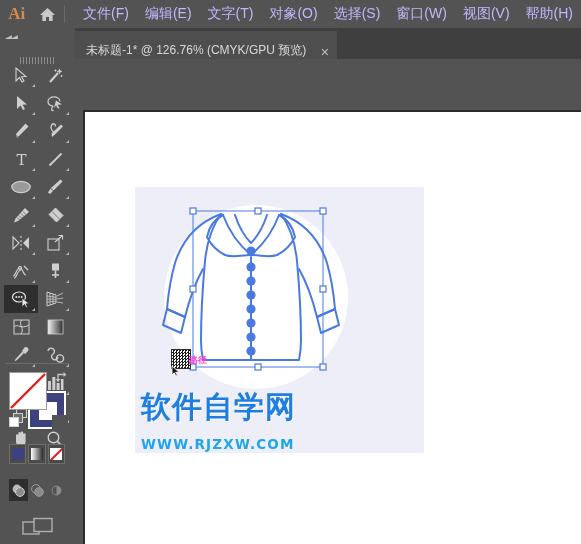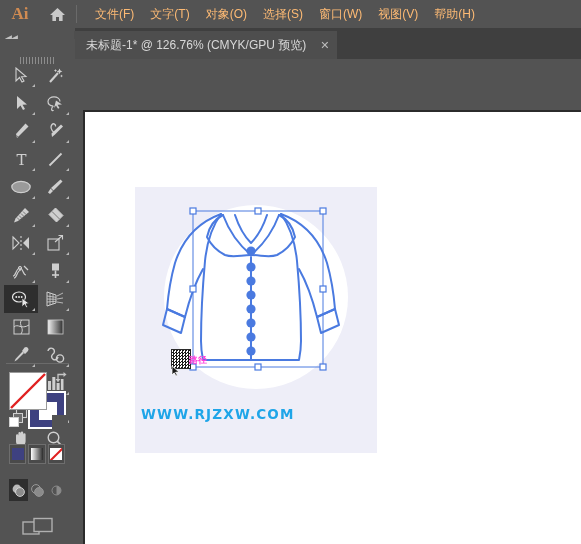--- a/index.html
+++ b/index.html
@@ -20,37 +20,37 @@
     width:40px;height:28px;display:flex;align-items:center;justify-content:center;
     color:#d08b52;font-size:17px;font-weight:bold;letter-spacing:0px;
     font-family:"Liberation Serif","DejaVu Serif",serif;
   }
   .home-btn{
     width:34px;height:28px;display:flex;align-items:center;justify-content:center;
   }
   .menu-div{width:1px;height:18px;background:#6a6a6a;margin:0 4px 0 2px;}
   .menu-items{display:flex;align-items:center;margin-left:6px;}
   .menu-item{
-    color:#fdba74;font-size:12px;padding:4px 8px;white-space:nowrap;
+    color:#c4b5fd;font-size:14px;padding:4px 8px;white-space:nowrap;
   }
 
   
   .tabbar{
     position:absolute;left:0;top:28px;width:581px;height:31px;
     background:#3f3f3f;
   }
   .tab-left-panel{
     position:absolute;left:0;top:0;width:75px;height:31px;background:#535353;
   }
   .collapse-chev{
     position:absolute;left:5px;top:5px;color:#c2c2c2;font-size:9px;letter-spacing:-1px;
   }
   .doc-tab{
     position:absolute;left:74px;top:3px;height:28px;
-    background:#4e4e4e;display:flex;align-items:center;
+    background:#4e4e4e;display:flex;align-items:flex-end;
     padding:0 8px 0 12px;
   }
   .doc-tab-title{color:#d8d8d8;font-size:12px;white-space:nowrap;}
   .doc-tab-close{color:#bdbdbd;font-size:11px;margin-left:14px;font-weight:bold;}
 
   
   .toolpanel{
     position:absolute;left:0;top:39px;width:75px;height:505px;background:#535353;
   }
   .tp-grip{
@@ -124,20 +124,21 @@
     position:absolute;left:75px;top:59px;width:506px;height:485px;background:#535353;
   }
   .artboard{
     position:absolute;left:8px;top:51px;width:498px;height:434px;
     background:#ffffff;border-top:2px solid #2b2b2b;border-left:2px solid #2b2b2b;
     box-sizing:border-box;
   }
   .art-image{
     position:absolute;left:50px;top:75px;width:242px;height:266px;
     background:#eeeef8;
+    padding-left:47px;
   }
   .circle-bg{
     position:absolute;left:29px;top:18px;width:184px;height:184px;
     border-radius:50%;background:#ffffff;
   }
   .shirt-svg{position:absolute;left:18px;top:18px;}
   .wm{position:absolute;left:6px;top:205px;width:232px;}
   .wm-main{
     font-size:30px;font-weight:bold;color:#1f7fe0;letter-spacing:1px;
     font-family:"DejaVu Sans",sans-serif;
@@ -171,20 +172,21 @@
   <div class="menubar">
     <div class="ai-logo">Ai</div>
     <div class="home-btn">
       <svg width="17" height="15" viewBox="0 0 17 15">
         <path d="M8.5 1 L16 8 L13.6 8 L13.6 14 L10 14 L10 10 L7 10 L7 14 L3.4 14 L3.4 8 L1 8 Z" fill="#c9c9c9"></path>
       </svg>
     </div>
     <div class="menu-div"></div>
     <div class="menu-items">
       <div class="menu-item">文件(F)</div>
+      <div class="menu-item">编辑(E)</div>
       <div class="menu-item">文字(T)</div>
       <div class="menu-item">对象(O)</div>
       <div class="menu-item">选择(S)</div>
       <div class="menu-item">窗口(W)</div>
       <div class="menu-item">视图(V)</div>
       <div class="menu-item">帮助(H)</div>
     </div>
   </div>
 
   <div class="tabbar">
@@ -581,18 +583,19 @@
 
         <div class="cursor-sq"></div>
         <div class="cursor-arrow">
           <svg width="10" height="12" viewBox="0 0 10 12">
               <path d="M1 1 L1 10 L3.2 7.8 L5 11 L6.4 10.3 L4.6 7.3 L8 7 Z" fill="#1a1a1a" stroke="#ffffff" stroke-width="0.8"></path>
             </svg>
         </div>
         <div class="smart-label">路径</div>
 
         <div class="wm">
+          <div class="wm-main">软件自学网</div>
           <div class="wm-sub">WWW.RJZXW.COM</div>
         </div>
       </div>
     </div>
   </div>
 </div>
 
 </body></html>

